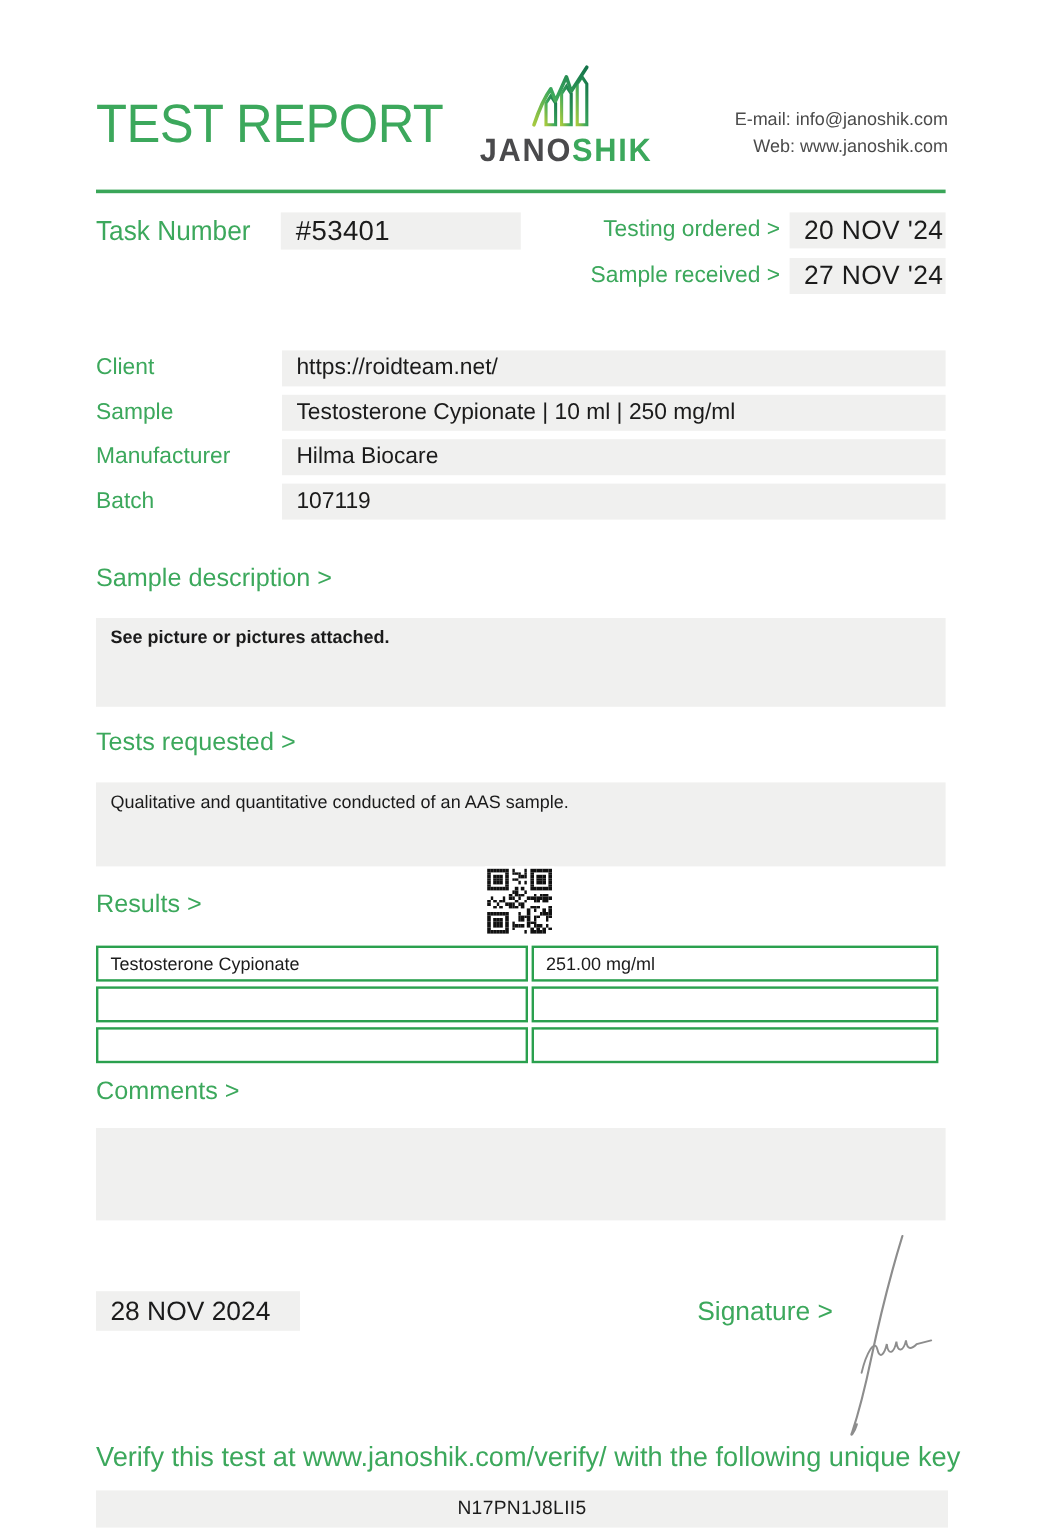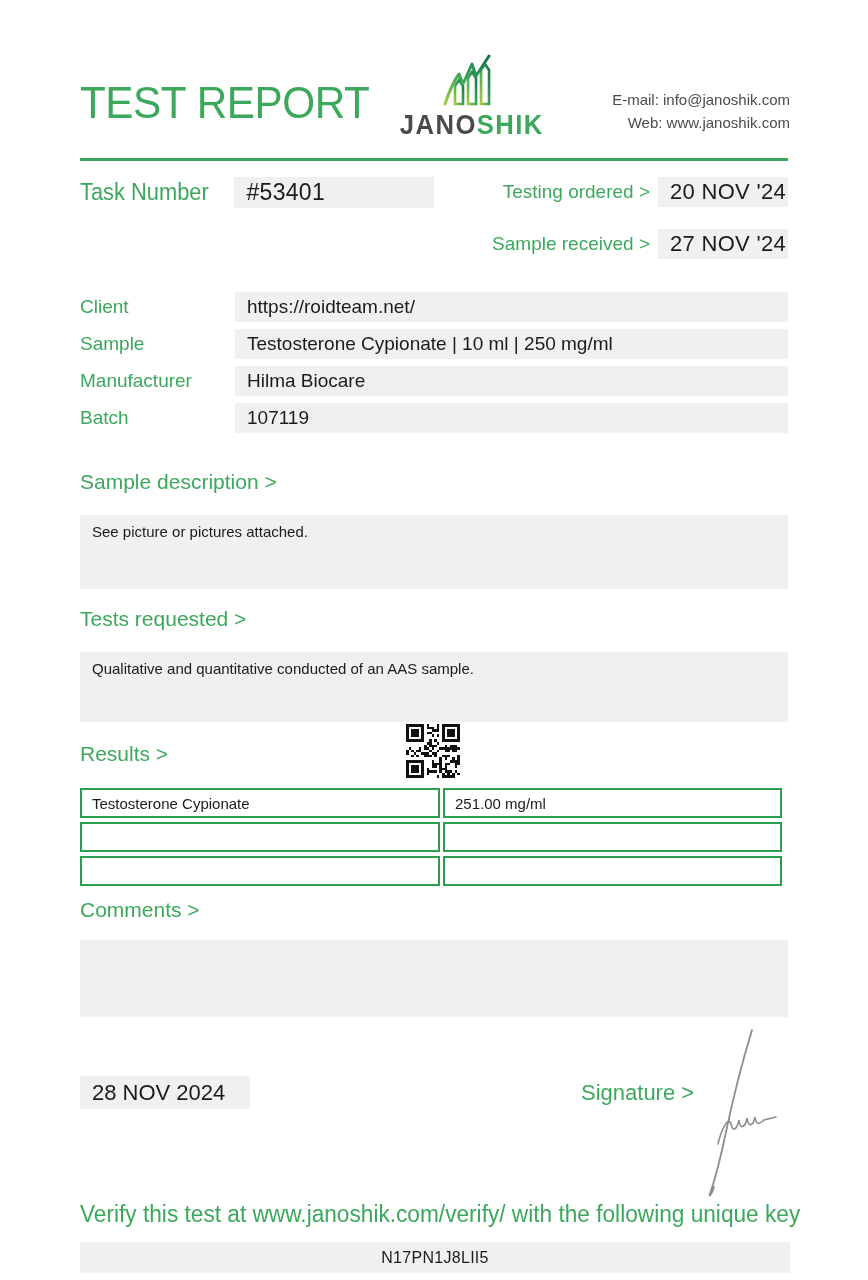--- a/index.html
+++ b/index.html
@@ -19,21 +19,21 @@
   .logo-text .accent{color:#3ca85c;}
   .contact{margin-top:34px;text-align:right;font-size:15px;line-height:1.55;color:#4b4b4b;white-space:nowrap;}
   .divider{position:absolute;left:80px;right:80px;top:146px;height:3px;background:#3aa659;}
   
   .gbox{background:#f0f0ef;}
   
   .task-row{position:absolute;left:80px;right:80px;top:165px;display:flex;justify-content:space-between;align-items:flex-start;}
   .task-left{display:flex;align-items:center;gap:19px;}
   .task-label{color:#3ca85c;font-size:23px;white-space:nowrap;transform:scaleX(.95);transform-origin:left center;}
   .task-value{width:188px;height:31px;line-height:31px;padding-left:12px;font-size:23px;letter-spacing:.3px;}
-  .dates{display:flex;flex-direction:column;gap:22px;}
+  .dates{display:flex;flex-direction:column;gap:8px;}
   .date-row{display:flex;align-items:center;}
   .date-label{color:#3ca85c;font-size:19px;width:168px;text-align:right;margin-right:8px;white-space:nowrap;}
   .date-value{width:118px;height:30px;line-height:30px;padding-left:12px;font-size:22px;font-weight:500;letter-spacing:.3px;white-space:nowrap;}
   
   .details{position:absolute;left:80px;right:80px;top:280px;}
   .detail-row{display:flex;margin-bottom:7px;}
   .detail-label{width:155px;flex:0 0 155px;color:#3ca85c;font-size:19px;line-height:30px;}
   .detail-value{flex:1;height:30px;line-height:30px;padding-left:12px;font-size:19px;}
   
   .sec-heading{position:absolute;left:80px;color:#3ca85c;font-size:21px;white-space:nowrap;}
@@ -117,21 +117,21 @@
       <span class="detail-label">Manufacturer</span>
       <span class="detail-value gbox">Hilma Biocare</span>
     </div>
     <div class="detail-row">
       <span class="detail-label">Batch</span>
       <span class="detail-value gbox">107119</span>
     </div>
   </div>
 
   <div class="sec-heading" style="top:458px;">Sample description &gt;</div>
-  <div class="sec-box gbox" style="top:503px;height:74px;">See picture or pictures attached.</div>
+  <div class="sec-box gbox" style="top:503px;height:74px;font-weight:bold;">See picture or pictures attached.</div>
 
   <div class="sec-heading" style="top:595px;">Tests requested &gt;</div>
   <div class="sec-box gbox" style="top:640px;height:70px;">Qualitative and quantitative conducted of an AAS sample.</div>
 
   <div class="sec-heading" style="top:730px;">Results &gt;</div>
   <div class="qr" id="qr" style="grid-template-columns: repeat(21, 1fr); grid-template-rows: repeat(21, 1fr);">
       <div></div>
       <div></div>
       <div></div>
       <div></div>

